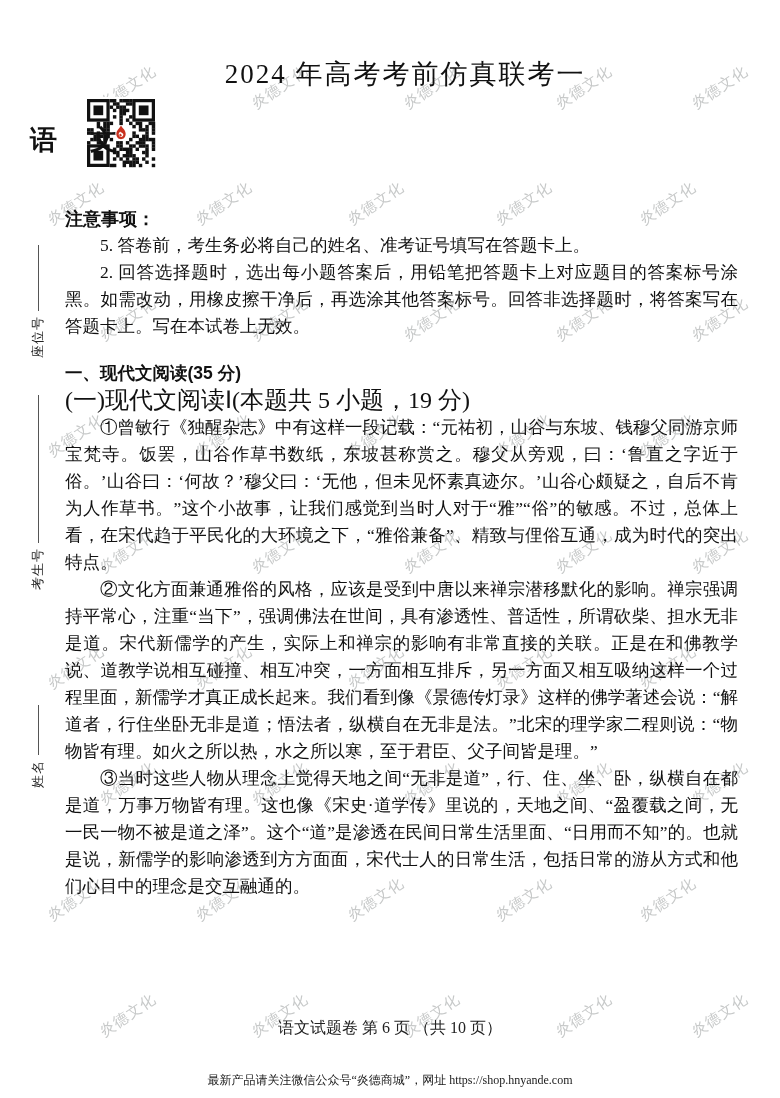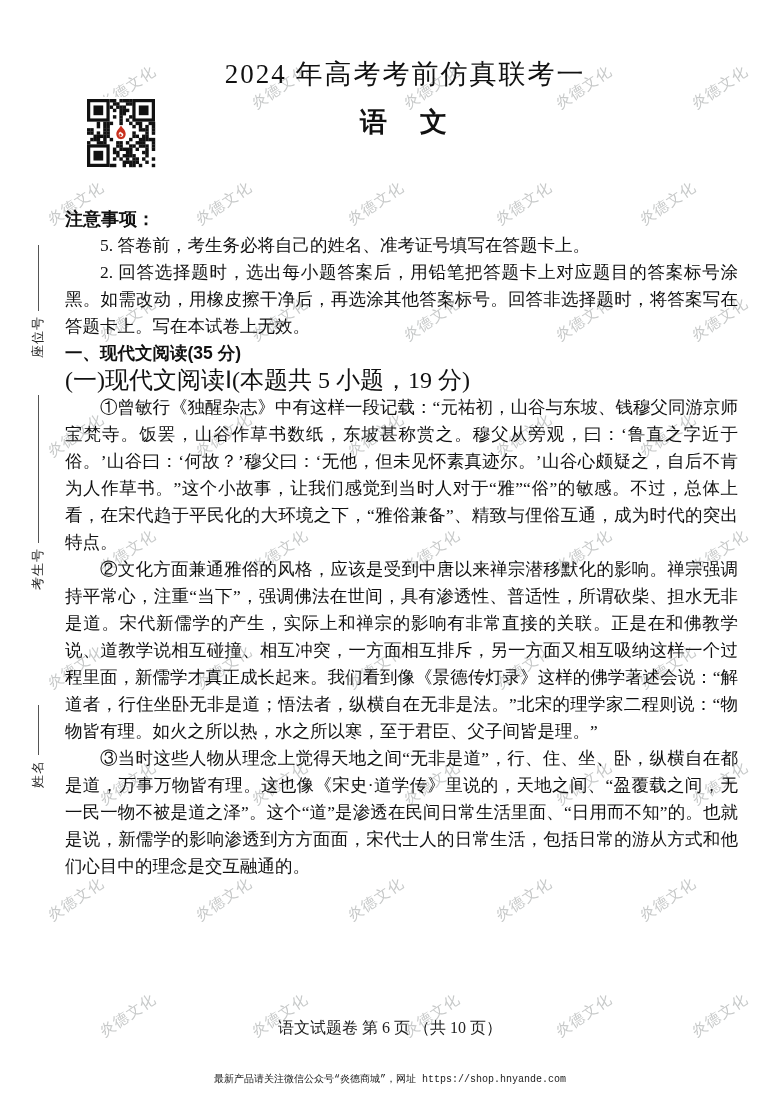--- a/index.html
+++ b/index.html
@@ -24,22 +24,21 @@
   }
   
   .exam-title {
     position: absolute; top: 56px; left: 30px; right: 0;
     text-align: center;
     font-size: 27px;
     letter-spacing: 2px;
     z-index: 1;
   }
   .subject-title {
-    position: absolute; top: 104px; left: 30px; right: 0;
-    text-align: center;
+    position: absolute; top: 122px; left: 30px; right: 0;
     font-size: 27px;
     font-weight: bold;
     letter-spacing: 3px;
     z-index: 1;
   }
   .qr-wrap {
     position: absolute; left: 85px; top: 97px;
     width: 72px; height: 72px; z-index: 1;
   }
   
@@ -74,21 +73,21 @@
     font-size: 17.5px;
     line-height: 27px;
     text-align: justify;
     text-indent: 2em;
   }
   .section-heading {
     font-family: "Liberation Sans", sans-serif;
     font-weight: bold;
     font-size: 17.5px;
     line-height: 27px;
-    margin-top: 0;
+    margin-top: 20px;
   }
   .subsection-heading, .instruction {
     font-size: 24px;
     line-height: 27px;
   }
   .para {
     font-size: 17.5px;
     line-height: 27px;
     text-align: justify;
     text-indent: 2em;
@@ -97,22 +96,22 @@
   .page-footer {
     position: absolute; top: 1018px; left: 0; right: 0;
     text-align: center;
     font-size: 16px;
     color: #222;
     z-index: 1;
   }
   .publisher-footer {
     position: absolute; top: 1072px; left: 0; right: 0;
     text-align: center;
-    font-family: Liberation Mono, monospace;
-    font-size: 10px;
+    font-family: Liberation Serif, serif;
+    font-size: 12px;
     color: #1a1a1a;
     z-index: 1;
   }
 </style>
 </head>
 <body>
 
 <div id="wm-layer">
     <span class="wm" style="left: 96px; top: 78px;">炎德文化</span>
     <span class="wm" style="left: 248px; top: 78px;">炎德文化</span>

